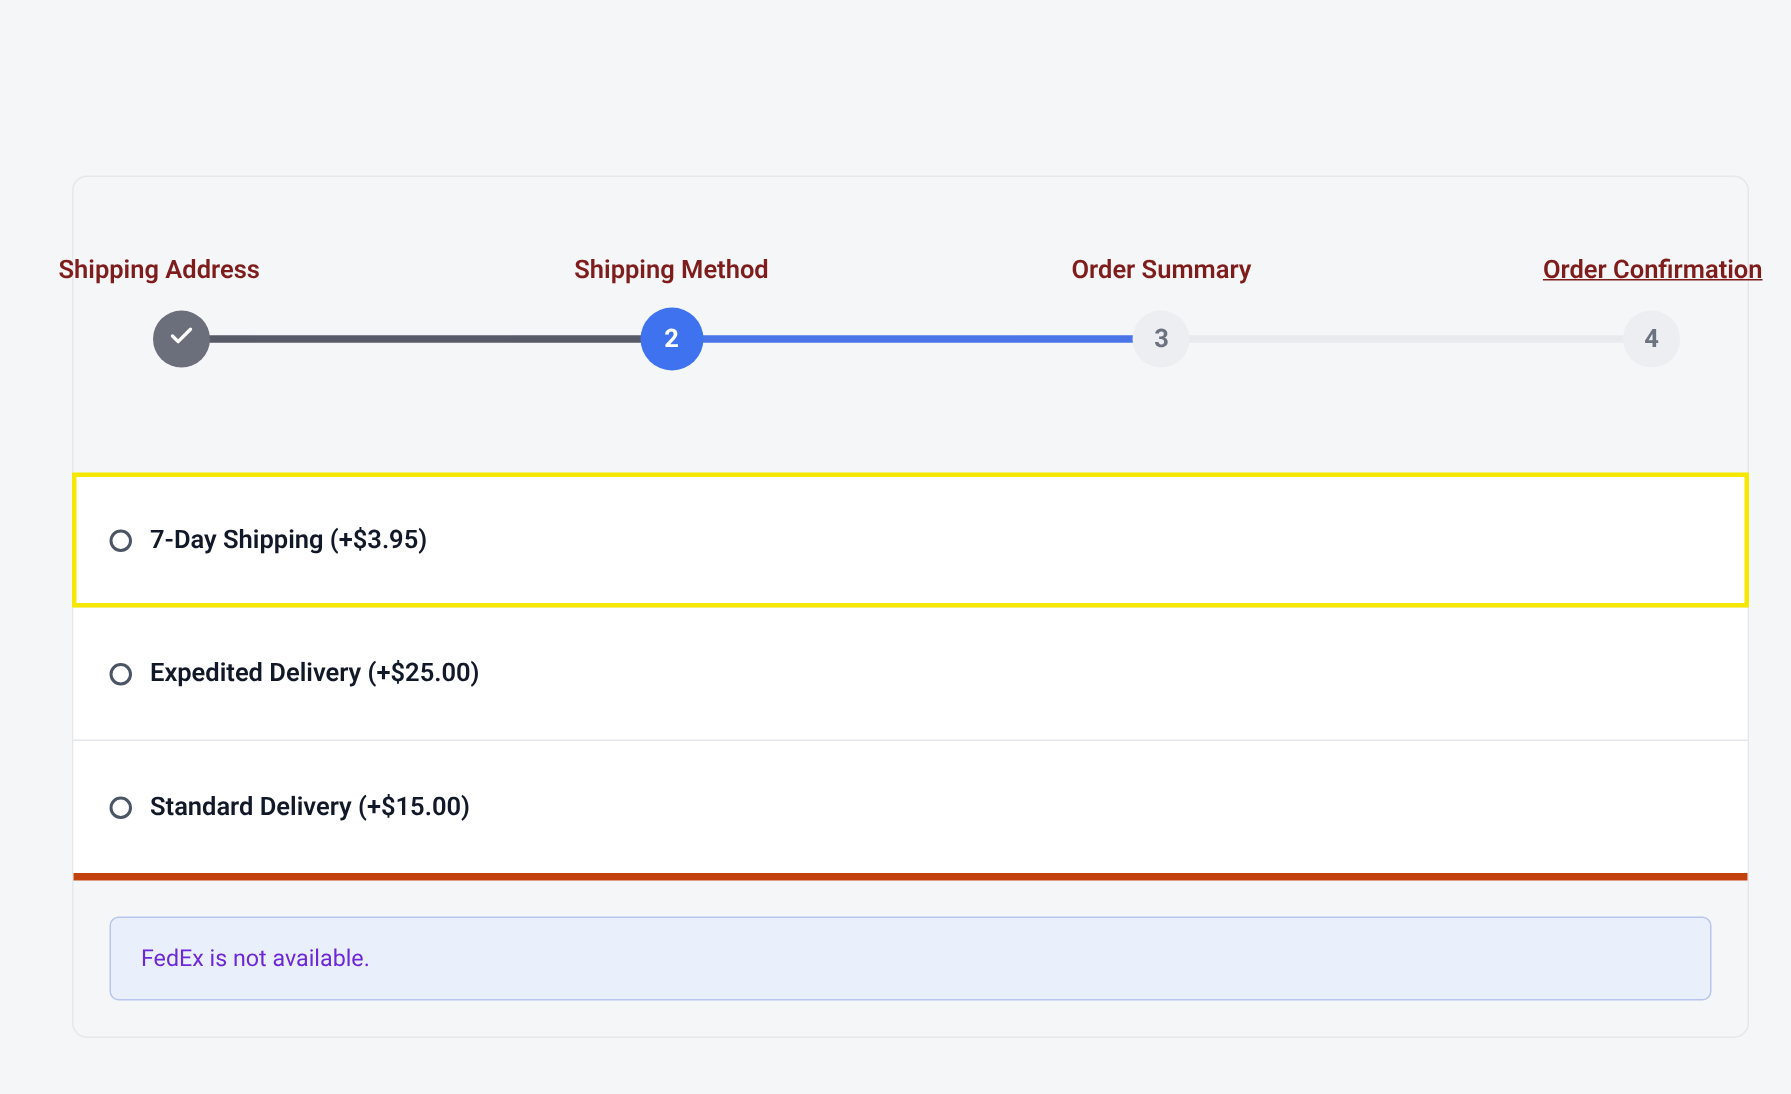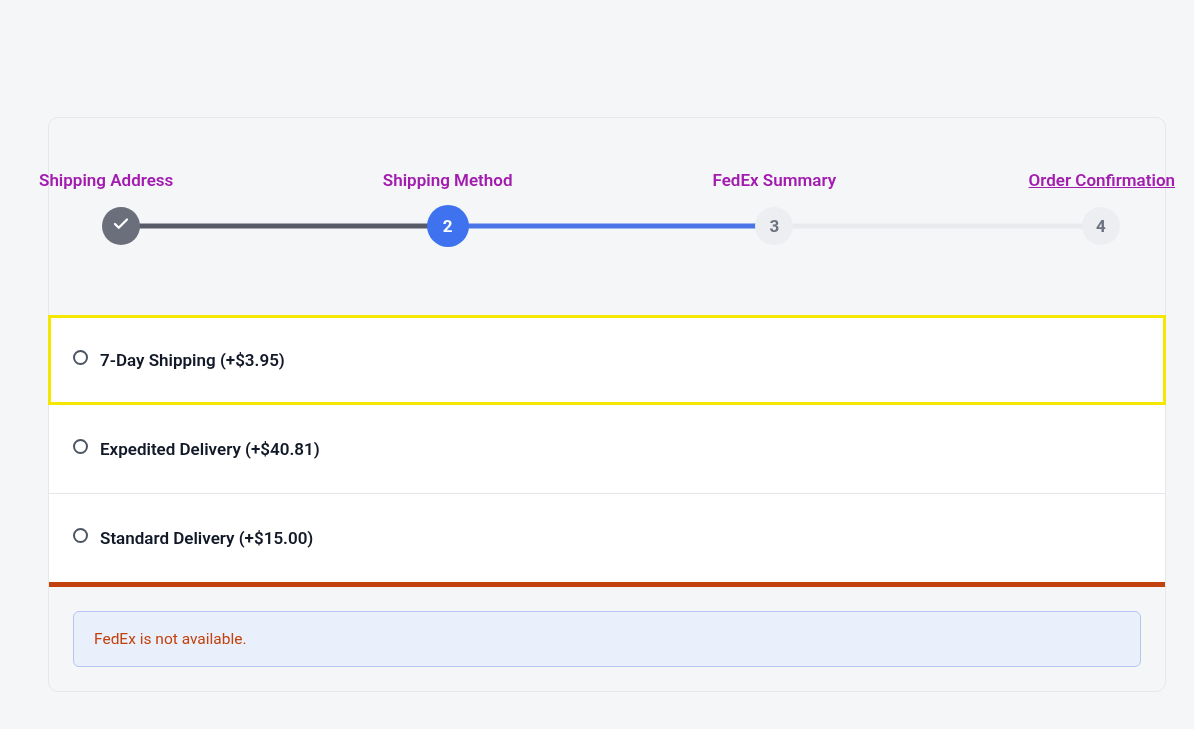--- a/index.html
+++ b/index.html
@@ -21,21 +21,21 @@
     }
     
     .stepper-wrap {
       padding: 52px 0 70px;
       position: relative;
     }
     .stepper-labels {
       position: relative;
       width: 100%;
       height: 24px;
-      color: #a21caf;
+      color: #7f1d1d;
       font-size: 17px;
       font-weight: 600;
     }
     .stepper-labels span {
       position: absolute;
       white-space: nowrap;
     }
     .lbl1 { left: -10px; }
     .lbl2 { left: 332px; transform: translateX(-50%); left: calc(72px + 326.67px); transform: translateX(-50%); }
     .lbl3 { left: calc(72px + 653.33px); transform: translateX(-50%); }
@@ -71,21 +71,21 @@
       font-size: 17px;
     }
     .d1 { left: 72px; background: #6b6f7c; color: #fff; }
     .d2 { left: calc(72px + 326.67px); background: #3e72ee; color: #fff; width: 42px; height: 42px; }
     .d3 { left: calc(72px + 653.33px); background: #eceef2; color: #6b7280; }
     .d4 { left: calc(72px + 980px); background: #eceef2; color: #6b7280; }
 
     
     .option {
       display: flex;
-      align-items: flex-start;
+      align-items: center;
       gap: 12px;
       padding: 34px 24px;
       background: #fff;
       border-top: 1px solid #e5e7eb;
       font-size: 17px;
       font-weight: 600;
       color: #111827;
       cursor: pointer;
     }
     .option.first { border-top: none; }
@@ -107,34 +107,34 @@
     }
     .option-last { border-bottom: 5px solid #c2410c; }
 
     
     .alert {
       margin: 24px 24px 24px;
       padding: 18px 20px;
       background: #eaf0fb;
       border: 1px solid #b7c5ef;
       border-radius: 6px;
-      color: #c2410c;
+      color: #6d28d9;
       font-size: 15.5px;
     }
   </style>
 </head>
 <body>
 
 <div class="card">
 
   <div class="stepper-wrap">
     <div class="stepper-labels">
       <span class="lbl1">Shipping Address</span>
       <span class="lbl2">Shipping Method</span>
-      <span class="lbl3">FedEx Summary</span>
+      <span class="lbl3">Order Summary</span>
       <span class="lbl4">Order Confirmation</span>
     </div>
     <div class="stepper-track">
       <div class="seg seg1"></div>
       <div class="seg seg2"></div>
       <div class="seg seg3"></div>
 
       <div class="dot d1">
         <span>
           <svg width="18" height="18" viewBox="0 0 24 24" fill="none" stroke="#fff" stroke-width="3" stroke-linecap="round" stroke-linejoin="round">
@@ -154,21 +154,21 @@
     </div>
   </div>
 
   <div class="options-wrap">
     <label class="option first highlight">
       <span class="radio"></span>
       <span>7-Day Shipping (+$3.95)</span>
     </label>
     <label class="option">
       <span class="radio"></span>
-      <span>Expedited Delivery (+$40.81)</span>
+      <span>Expedited Delivery (+$25.00)</span>
     </label>
     <label class="option option-last">
       <span class="radio"></span>
       <span>Standard Delivery (+$15.00)</span>
     </label>
   </div>
 
   <div class="alert">
     <span>FedEx is not available.</span>
   </div>

